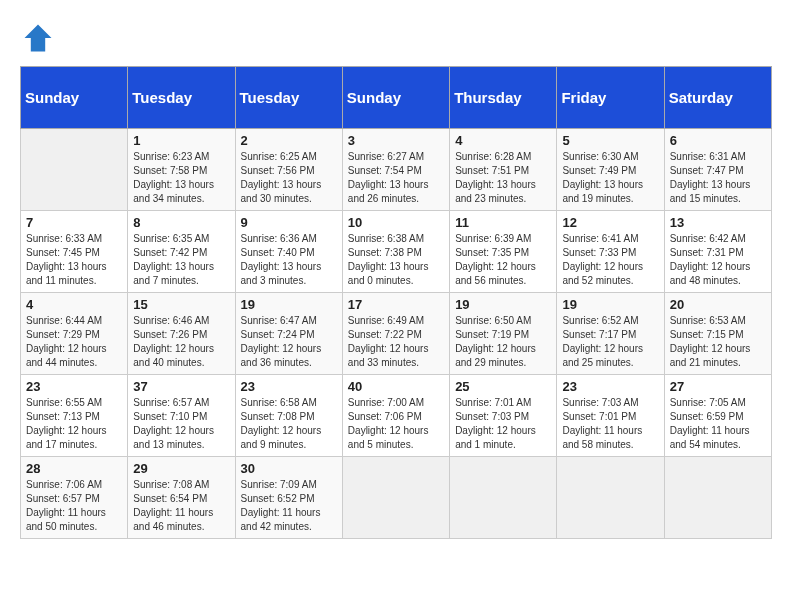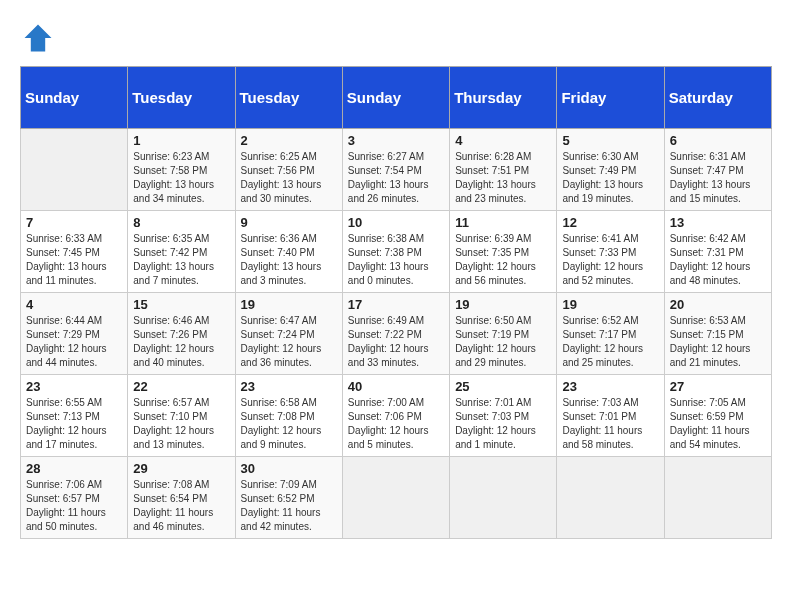--- a/index.html
+++ b/index.html
@@ -209,21 +209,21 @@
           <span class="day-number">20</span>
           <div class="day-info">Sunrise: 6:53 AM<br>Sunset: 7:15 PM<br>Daylight: 12 hours and 21 minutes.</div>
         </td>
       </tr>
       <tr>
         <td>
           <span class="day-number">23</span>
           <div class="day-info">Sunrise: 6:55 AM<br>Sunset: 7:13 PM<br>Daylight: 12 hours and 17 minutes.</div>
         </td>
         <td>
-          <span class="day-number">22</span>
+          <span class="day-number">37</span>
           <div class="day-info">Sunrise: 6:57 AM<br>Sunset: 7:10 PM<br>Daylight: 12 hours and 13 minutes.</div>
         </td>
         <td>
           <span class="day-number">23</span>
           <div class="day-info">Sunrise: 6:58 AM<br>Sunset: 7:08 PM<br>Daylight: 12 hours and 9 minutes.</div>
         </td>
         <td>
           <span class="day-number">40</span>
           <div class="day-info">Sunrise: 7:00 AM<br>Sunset: 7:06 PM<br>Daylight: 12 hours and 5 minutes.</div>
         </td>

